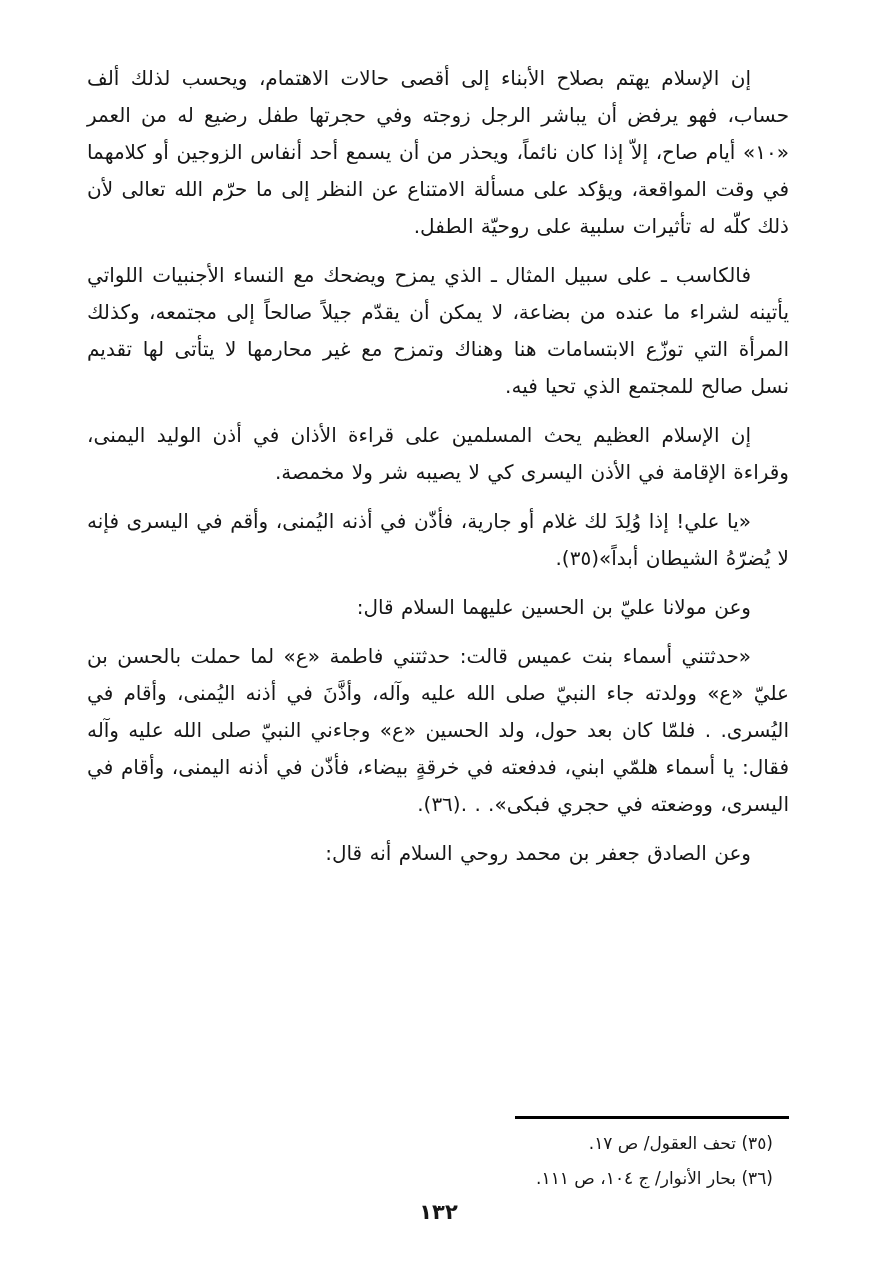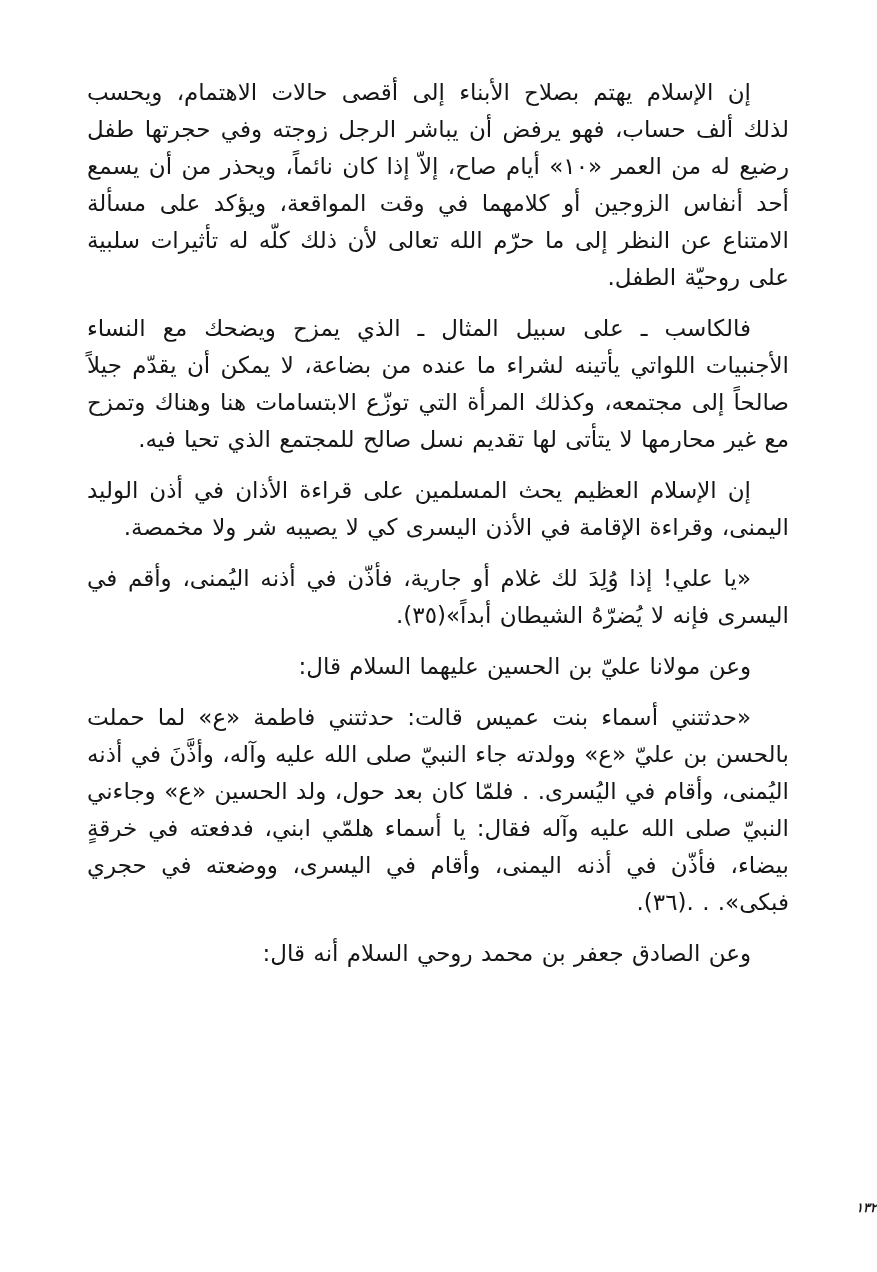--- a/index.html
+++ b/index.html
@@ -20,22 +20,22 @@
     position: absolute;
     inset: 0;
   }
   .content {
     position: absolute;
     top: 60px;
     right: 88px;
     width: 702px;
   }
   .para {
-    margin: 14px 0 12px 0;
-    font-size: 23px;
+    margin: 0 0 12px 0;
+    font-size: 20px;
     line-height: 37px;
     text-align: justify;
     text-indent: 38px;
     word-spacing: 1px;
   }
   .para.bold {
     font-weight: 400;
   }
   .footnotes {
     position: absolute;
@@ -54,38 +54,42 @@
     padding-right: 16px;
     font-size: 17px;
     line-height: 28px;
     text-align: right;
   }
   .page-number {
     position: absolute;
     top: 1200px;
     left: 0;
     right: 0;
-    text-align: right;
-    font-size: 13px;
+    text-align: center;
+    font-size: 21px;
     font-weight: 700;
     letter-spacing: 1px;
-    font-style: italic;
   }
 </style>
 </head>
 <body>
 
 <main class="page">
 
   <section class="content">
     <p class="para">إن الإسلام يهتم بصلاح الأبناء إلى أقصى حالات الاهتمام، ويحسب لذلك ألف حساب، فهو يرفض أن يباشر الرجل زوجته وفي حجرتها طفل رضيع له من العمر «١٠» أيام صاح، إلاّ إذا كان نائماً، ويحذر من أن يسمع أحد أنفاس الزوجين أو كلامهما في وقت المواقعة، ويؤكد على مسألة الامتناع عن النظر إلى ما حرّم الله تعالى لأن ذلك كلّه له تأثيرات سلبية على روحيّة الطفل.</p>
     <p class="para">فالكاسب ـ على سبيل المثال ـ الذي يمزح ويضحك مع النساء الأجنبيات اللواتي يأتينه لشراء ما عنده من بضاعة، لا يمكن أن يقدّم جيلاً صالحاً إلى مجتمعه، وكذلك المرأة التي توزّع الابتسامات هنا وهناك وتمزح مع غير محارمها لا يتأتى لها تقديم نسل صالح للمجتمع الذي تحيا فيه.</p>
     <p class="para">إن الإسلام العظيم يحث المسلمين على قراءة الأذان في أذن الوليد اليمنى، وقراءة الإقامة في الأذن اليسرى كي لا يصيبه شر ولا مخمصة.</p>
     <p class="para bold">«يا علي! إذا وُلِدَ لك غلام أو جارية، فأذّن في أذنه اليُمنى، وأقم في اليسرى فإنه لا يُضرّهُ الشيطان أبداً»(٣٥).</p>
     <p class="para">وعن مولانا عليّ بن الحسين عليهما السلام قال:</p>
     <p class="para bold">«حدثتني أسماء بنت عميس قالت: حدثتني فاطمة «ع» لما حملت بالحسن بن عليّ «ع» وولدته جاء النبيّ صلى الله عليه وآله، وأذَّنَ في أذنه اليُمنى، وأقام في اليُسرى. . فلمّا كان بعد حول، ولد الحسين «ع» وجاءني النبيّ صلى الله عليه وآله فقال: يا أسماء هلمّي ابني، فدفعته في خرقةٍ بيضاء، فأذّن في أذنه اليمنى، وأقام في اليسرى، ووضعته في حجري فبكى». . .(٣٦).</p>
     <p class="para">وعن الصادق جعفر بن محمد روحي السلام أنه قال:</p>
   </section>
 
+  <footer class="footnotes">
+    <div class="rule"></div>
+    <p class="footnote">(٣٥) تحف العقول/ ص ١٧.</p>
+    <p class="footnote">(٣٦) بحار الأنوار/ ج ١٠٤، ص ١١١.</p>
+  </footer>
 
   <div class="page-number">١٣٢</div>
 
 </main>
 
 </body></html>

